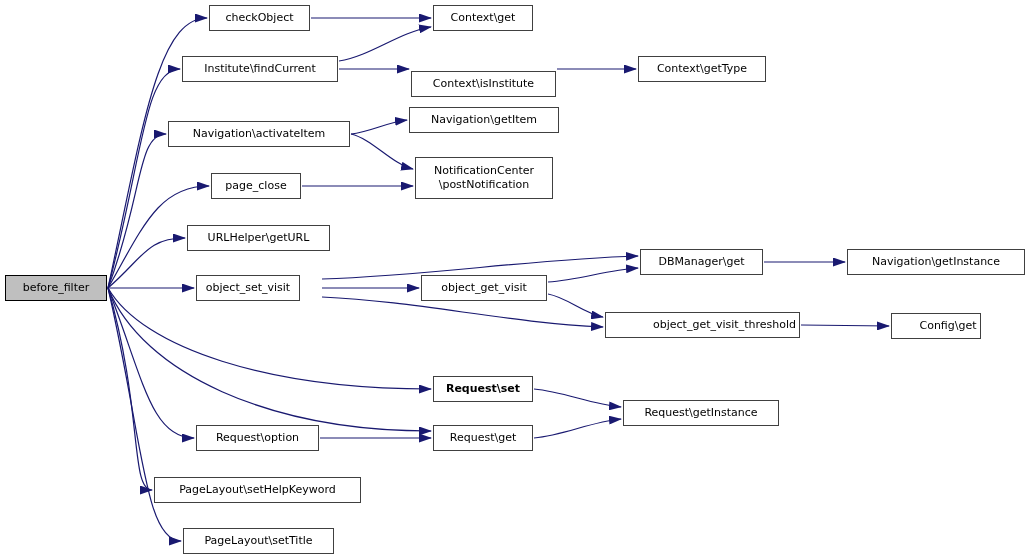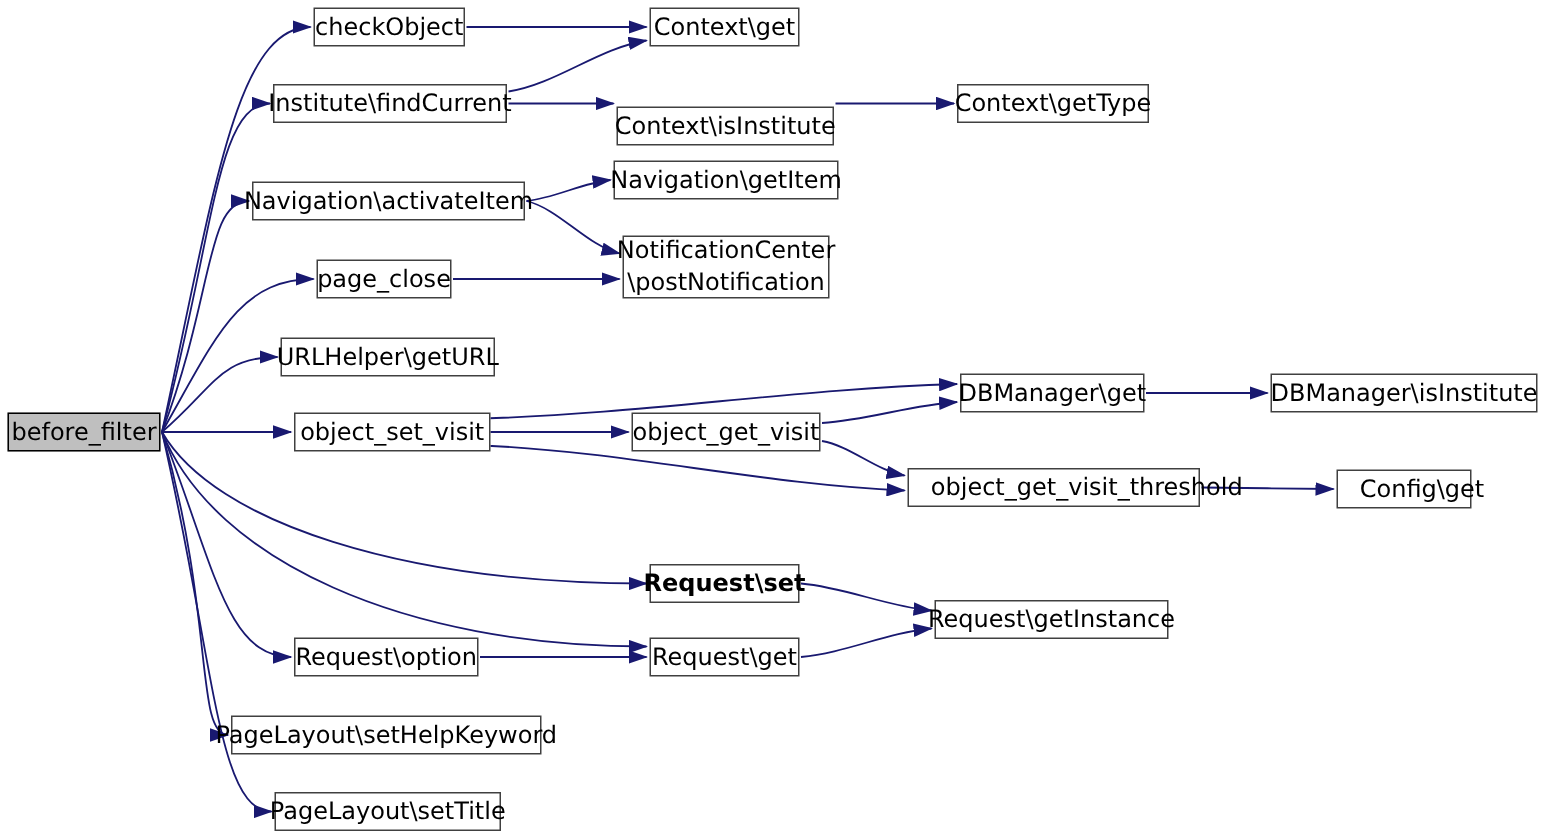--- a/index.html
+++ b/index.html
@@ -24,21 +24,21 @@
     display: block;
   }
   .node {
     position: absolute;
     box-sizing: border-box;
     background: #ffffff;
     border: 1.5px solid #404040;
     display: flex;
     align-items: center;
     justify-content: center;
-    font-size: 16px;
+    font-size: 11px;
     line-height: 1.3;
     color: #000000;
     text-align: center;
     white-space: pre-line;
     cursor: pointer;
     user-select: none;
   }
   .node.root {
     background: #bfbfbf;
     border-color: #000000;
@@ -86,32 +86,32 @@
         <path d="M320,438 C358.85,438 392.15,438 431,438" fill="none" stroke="#191970" stroke-width="1.2" marker-end="url(#arrowhead)"></path>
       </g>
   </svg>
   <div id="nodes-layer">
       <div class="node root" style="left: 5px; top: 275px; width: 102px; height: 26px; background: rgb(191, 191, 191); border-color: rgb(0, 0, 0); color: rgb(0, 0, 0);">before_filter</div>
       <div class="node" style="left: 209px; top: 5px; width: 101px; height: 26px; background: rgb(255, 255, 255); border-color: rgb(64, 64, 64); color: rgb(0, 0, 0);">checkObject</div>
       <div class="node" style="left: 182px; top: 56px; width: 156px; height: 26px; background: rgb(255, 255, 255); border-color: rgb(64, 64, 64); color: rgb(0, 0, 0);">Institute\findCurrent</div>
       <div class="node" style="left: 168px; top: 121px; width: 182px; height: 26px; background: rgb(255, 255, 255); border-color: rgb(64, 64, 64); color: rgb(0, 0, 0);">Navigation\activateItem</div>
       <div class="node" style="left: 211px; top: 173px; width: 90px; height: 26px; background: rgb(255, 255, 255); border-color: rgb(64, 64, 64); color: rgb(0, 0, 0);">page_close</div>
       <div class="node" style="left: 187px; top: 225px; width: 143px; height: 26px; background: rgb(255, 255, 255); border-color: rgb(64, 64, 64); color: rgb(0, 0, 0);">URLHelper\getURL</div>
-      <div class="node" style="left: 196px; top: 275px; width: 131px; height: 26px; background: rgb(255, 255, 255); border-color: rgb(64, 64, 64); color: rgb(0, 0, 0);">object_set_visit</div>
+      <div class="node" style="left: 196px; top: 275px; width: 104px; height: 26px; background: rgb(255, 255, 255); border-color: rgb(64, 64, 64); color: rgb(0, 0, 0);">object_set_visit</div>
       <div class="node" style="left: 196px; top: 425px; width: 123px; height: 26px; background: rgb(255, 255, 255); border-color: rgb(64, 64, 64); color: rgb(0, 0, 0);">Request\option</div>
       <div class="node" style="left: 154px; top: 477px; width: 207px; height: 26px; background: rgb(255, 255, 255); border-color: rgb(64, 64, 64); color: rgb(0, 0, 0);">PageLayout\setHelpKeyword</div>
       <div class="node" style="left: 183px; top: 528px; width: 151px; height: 26px; background: rgb(255, 255, 255); border-color: rgb(64, 64, 64); color: rgb(0, 0, 0);">PageLayout\setTitle</div>
       <div class="node" style="left: 433px; top: 5px; width: 100px; height: 26px; background: rgb(255, 255, 255); border-color: rgb(64, 64, 64); color: rgb(0, 0, 0);">Context\get</div>
       <div class="node" style="left: 411px; top: 56px; width: 145px; height: 26px; background: rgb(255, 255, 255); border-color: rgb(64, 64, 64); color: rgb(0, 0, 0); margin-top: 15px;">Context\isInstitute</div>
       <div class="node" style="left: 409px; top: 107px; width: 150px; height: 26px; background: rgb(255, 255, 255); border-color: rgb(64, 64, 64); color: rgb(0, 0, 0);">Navigation\getItem</div>
       <div class="node" style="left: 415px; top: 157px; width: 138px; height: 42px; background: rgb(255, 255, 255); border-color: rgb(64, 64, 64); color: rgb(0, 0, 0);">NotificationCenter
 \postNotification</div>
       <div class="node" style="left: 421px; top: 275px; width: 126px; height: 26px; background: rgb(255, 255, 255); border-color: rgb(64, 64, 64); color: rgb(0, 0, 0);">object_get_visit</div>
       <div class="node" style="left: 433px; top: 376px; width: 100px; height: 26px; background: rgb(255, 255, 255); border-color: rgb(64, 64, 64); color: rgb(0, 0, 0); font-weight: bold;">Request\set</div>
       <div class="node" style="left: 433px; top: 425px; width: 100px; height: 26px; background: rgb(255, 255, 255); border-color: rgb(64, 64, 64); color: rgb(0, 0, 0);">Request\get</div>
       <div class="node" style="left: 638px; top: 56px; width: 128px; height: 26px; background: rgb(255, 255, 255); border-color: rgb(64, 64, 64); color: rgb(0, 0, 0);">Context\getType</div>
       <div class="node" style="left: 640px; top: 249px; width: 123px; height: 26px; background: rgb(255, 255, 255); border-color: rgb(64, 64, 64); color: rgb(0, 0, 0);">DBManager\get</div>
       <div class="node" style="left: 605px; top: 312px; width: 195px; height: 26px; background: rgb(255, 255, 255); border-color: rgb(64, 64, 64); color: rgb(0, 0, 0); padding-left: 44px;">object_get_visit_threshold</div>
       <div class="node" style="left: 623px; top: 400px; width: 156px; height: 26px; background: rgb(255, 255, 255); border-color: rgb(64, 64, 64); color: rgb(0, 0, 0);">Request\getInstance</div>
-      <div class="node" style="left: 847px; top: 249px; width: 178px; height: 26px; background: rgb(255, 255, 255); border-color: rgb(64, 64, 64); color: rgb(0, 0, 0);">DBManager\isInstitute</div>
+      <div class="node" style="left: 847px; top: 249px; width: 178px; height: 26px; background: rgb(255, 255, 255); border-color: rgb(64, 64, 64); color: rgb(0, 0, 0);">Navigation\getInstance</div>
       <div class="node" style="left: 891px; top: 313px; width: 90px; height: 26px; background: rgb(255, 255, 255); border-color: rgb(64, 64, 64); color: rgb(0, 0, 0); padding-left: 24px;">Config\get</div>
     </div>
 </div>
 
 </body></html>

